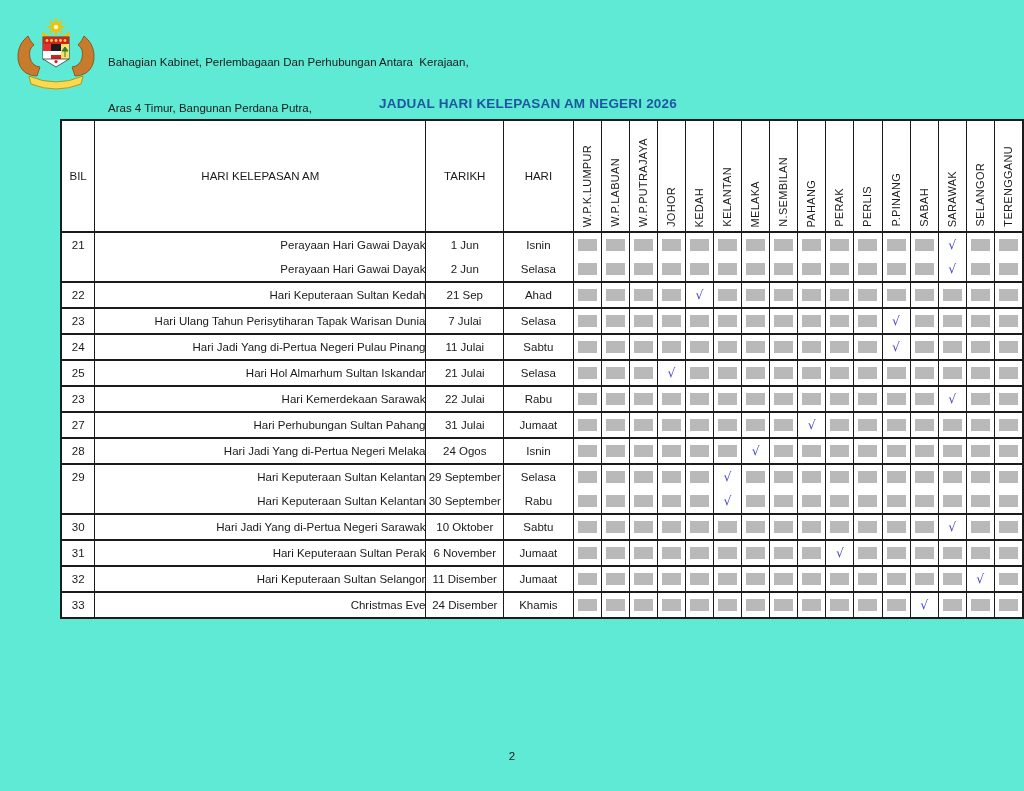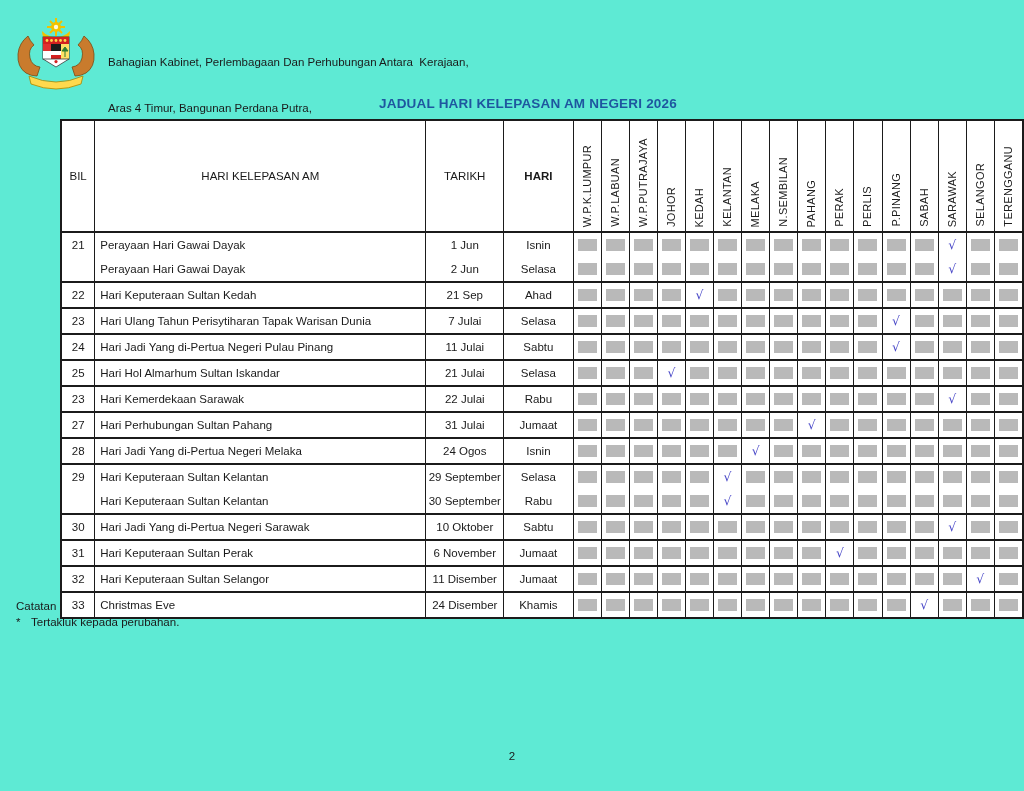--- a/index.html
+++ b/index.html
@@ -27,32 +27,32 @@
   table{border-collapse:collapse;table-layout:fixed;border:2px solid #1b1b1b;}
   th,td{border:1px solid #1b1b1b;padding:0;background:#fff;}
   thead th{
     height:110px;font-weight:normal;font-size:11.5px;
     border-bottom-width:2px;vertical-align:middle;text-align:center;
   }
   thead th.state-col{vertical-align:bottom;}
   .bil-col{width:34px;}
   .name-col{width:359px;}
   .date-col{width:79px;}
-  .day-col{width:72px;font-weight:bold;}
+  .day-col{width:72px;}
   .state-col{width:28px;}
   .vlabel{
     display:inline-block;writing-mode:vertical-rl;transform:rotate(180deg);
     font-size:11px;line-height:11px;white-space:nowrap;
     padding:2px 0 7px 0;letter-spacing:.3px;
   }
   tbody td{
     height:24px;font-size:11.5px;text-align:center;vertical-align:middle;
     border-top-width:2px;border-bottom-width:2px;
   }
-  tbody td.holiday-name-cell{text-align:left;padding-left:5px;}
+  tbody td.holiday-name-cell{text-align:right;padding-left:5px;}
   tr.pre-cont td{border-bottom-style:hidden;}
   tr.cont td{border-top-style:hidden;}
   .shade{width:19px;height:12px;margin:0 auto;background:var(--shade-color,#b9b9b9);}
   .tick{
     color:var(--check-color,#4a49c8);font-size:12.5px;line-height:12px;
     font-family:"DejaVu Sans",sans-serif;
   }
 
   
   .notes{position:absolute;left:16px;top:598px;font-size:11.5px;line-height:16px;}
@@ -915,23 +915,16 @@
               <div class="shade"></div>
             </td>
             <td class="state-cell">
               <div class="shade"></div>
             </td>
           </tr>
         </tbody>
     </table>
   </div>
 
-  <div class="notes">
-    <div>Catatan :</div>
-    <div class="note-row">
-      <span class="note-bullet">*</span>
-      <span>Tertakluk kepada perubahan.</span>
-    </div>
-  </div>
 
   <div class="page-number">2</div>
 
 </div>
 
 </body></html>

